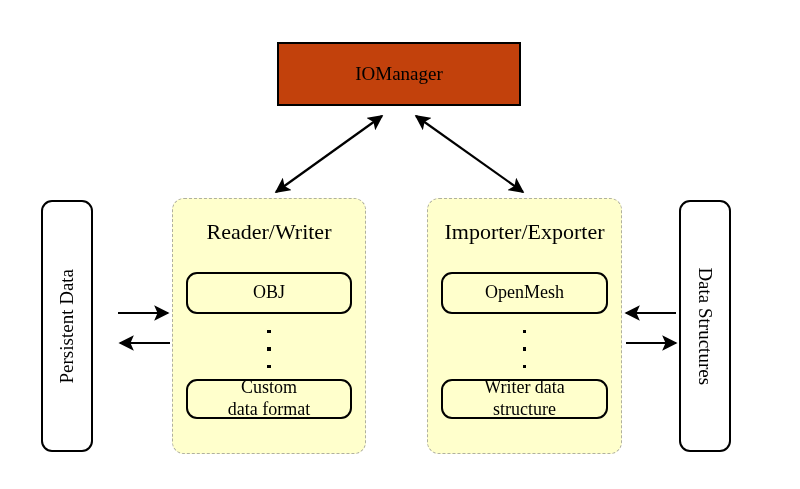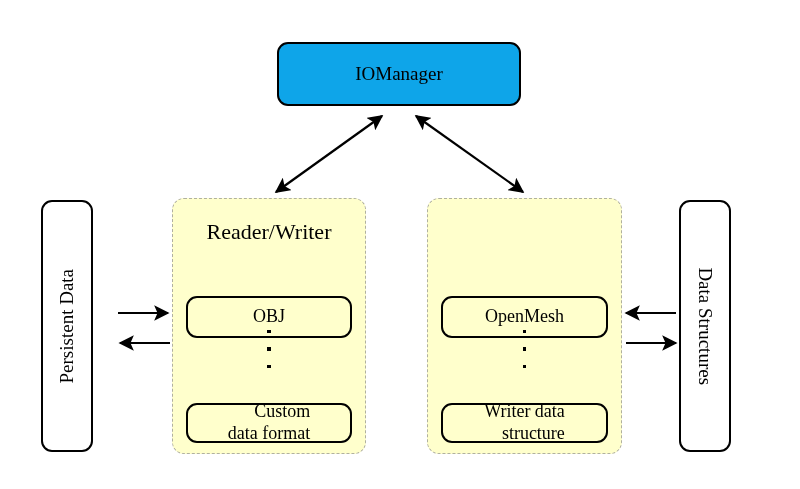--- a/index.html
+++ b/index.html
@@ -34,22 +34,22 @@
     line-height: 1.18;
   }
 
   
   .manager-box {
     left: 277px;
     top: 42px;
     width: 244px;
     height: 64px;
     border: 2.4px solid #000000;
-    border-radius: 11px;
-    background: #0ea5e9;
+    border-radius: 0;
+    background: #c2410c;
     font-size: 19px;
     align-items: center;
   }
 
   
   .side-box {
     top: 200px;
     width: 52px;
     height: 252px;
     border: 2.4px solid #000000;
@@ -95,24 +95,23 @@
     position: absolute;
     box-sizing: border-box;
     left: 13px;
     right: 13px;
     border: 2.4px solid #000000;
     border-radius: 11px;
     background: #ffffcc;
     display: flex;
     align-items: center;
     justify-content: center;
-    text-align: right;
+    text-align: center;
     font-size: 18px;
     line-height: 1.22;
-    margin-top: 24px;
   }
   .item-box.item-first  { top: 73px;  height: 42px; }
   .item-box.item-last   { top: 180px; height: 40px; }
 
   
   .vdots {
     position: absolute;
     left: 0;
     width: 100%;
     top: 128px;
@@ -193,20 +192,21 @@
 
     <div class="item-box item-last">
       <span>
         <span>Custom</span><br>
         <span>data format</span>
       </span>
     </div>
   </div>
 
   <div class="group-box group-right">
+    <div class="group-title">Importer/Exporter</div>
 
     <div class="item-box item-first">
       <span>OpenMesh</span>
     </div>
 
     <div class="vdots">
       <i></i>
       <i></i>
       <i></i>
     </div>

